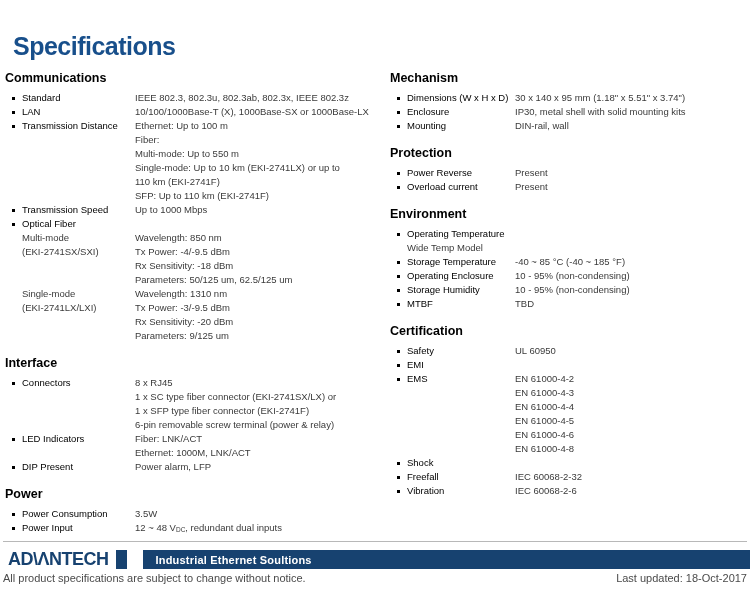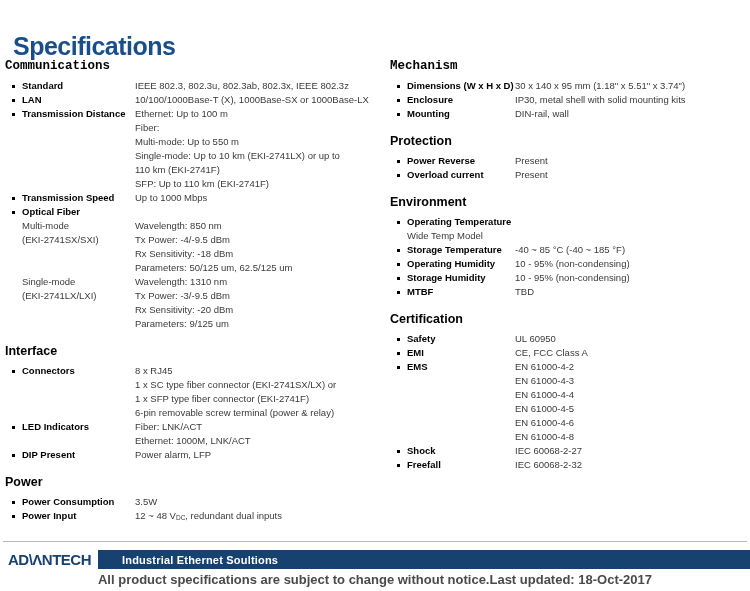--- a/index.html
+++ b/index.html
@@ -12,47 +12,47 @@
     font-size:25px;font-weight:700;letter-spacing:-0.5px;
     color:var(--title-blue,#184F8B);
   }
   .cols{position:absolute;left:5px;top:56px;right:0;display:flex;align-items:flex-start;}
   .col-left{width:385px;}
   .col-right{width:360px;}
   .section-title{
     font-size:12.5px;line-height:13px;font-weight:700;color:#000;
     margin:14px 0 6px 0;white-space:nowrap;
   }
-  .col .section-title:first-child{margin-top:4px;font-family:Liberation Mono, monospace;}
+  .col .section-title:first-child{margin-top:16px;}
   .row{display:grid;position:relative;}
   .col-left .row{grid-template-columns:130px 1fr;}
   .col-right .row{grid-template-columns:125px 1fr;}
   .lcell{position:relative;padding-left:17px;white-space:nowrap;}
   .vcell{white-space:nowrap;}
-  .lbl{font-weight:700;color:#000;font-size:9.5px;line-height:14px;}
+  .lbl{font-weight:400;color:#000;font-size:9.5px;line-height:14px;}
   .lbl.plain{font-weight:400;color:var(--text-dark,#3a3a3a);}
   .val{color:var(--text-dark,#3a3a3a);font-size:9.5px;line-height:14px;}
   .bullet{position:absolute;left:7px;top:5.5px;width:3px;height:3px;background:#000;}
   .subscr{font-size:6.5px;vertical-align:-1px;}
   .footer-sep{position:absolute;left:3px;right:3px;top:541px;border-top:1px solid #b8b8b8;height:0;}
   .brandbar{position:absolute;left:8px;right:0;top:550px;height:19px;display:flex;align-items:stretch;}
   .logo{
-    color:var(--brand-navy,#174270);font-weight:700;font-size:15px;line-height:19px;
+    color:var(--brand-navy,#174270);font-weight:700;font-size:18px;line-height:19px;
     letter-spacing:-0.5px;white-space:nowrap;
   }
   .banner-notch{width:11px;background:var(--brand-navy,#174270);margin-left:7px;}
   .banner{
-    flex:1;background:var(--brand-navy,#174270);margin-left:0;
+    flex:1;background:var(--brand-navy,#174270);margin-left:16px;
     display:flex;align-items:center;padding-left:13px;
     color:#fff;font-weight:700;font-size:11px;letter-spacing:0.2px;white-space:nowrap;
   }
   .legal{
     position:absolute;left:3px;right:3px;top:572px;
-    display:flex;justify-content:center;
-    font-size:13px;color:#4a4a4a;font-weight:bold;
+    display:flex;justify-content:space-between;
+    font-size:11px;color:#4a4a4a;
   }
 </style>
 </head>
 <body>
 
 <div class="page">
   <h1 class="page-title">Specifications</h1>
 
   <div class="cols">
     <div class="col col-left">
@@ -242,21 +242,21 @@
             <span class="bullet"></span>
             <div class="lbl">Storage Temperature</div>
           </div>
           <div class="vcell">
             <div class="val">-40 ~ 85 °C (-40 ~ 185 °F)</div>
           </div>
         </div>
         <div class="row">
           <div class="lcell">
             <span class="bullet"></span>
-            <div class="lbl">Operating Humidity</div>
+            <div class="lbl">Operating Enclosure</div>
           </div>
           <div class="vcell">
             <div class="val">10 - 95% (non-condensing)</div>
           </div>
         </div>
         <div class="row">
           <div class="lcell">
             <span class="bullet"></span>
             <div class="lbl">Storage Humidity</div>
           </div>
@@ -280,23 +280,20 @@
             <div class="lbl">Safety</div>
           </div>
           <div class="vcell">
             <div class="val">UL 60950</div>
           </div>
         </div>
         <div class="row">
           <div class="lcell">
             <span class="bullet"></span>
             <div class="lbl">EMI</div>
-          </div>
-          <div class="vcell">
-            <div class="val">CE, FCC Class A</div>
           </div>
         </div>
         <div class="row">
           <div class="lcell">
             <span class="bullet"></span>
             <div class="lbl">EMS</div>
           </div>
           <div class="vcell">
             <div class="val">EN 61000-4-2</div>
             <div class="val">EN 61000-4-3</div>
@@ -304,31 +301,37 @@
             <div class="val">EN 61000-4-5</div>
             <div class="val">EN 61000-4-6</div>
             <div class="val">EN 61000-4-8</div>
           </div>
         </div>
         <div class="row">
           <div class="lcell">
             <span class="bullet"></span>
             <div class="lbl">Shock</div>
           </div>
-          <div class="vcell">
-            <div class="val">IEC 60068-2-27</div>
-          </div>
         </div>
         <div class="row">
           <div class="lcell">
             <span class="bullet"></span>
             <div class="lbl">Freefall</div>
           </div>
           <div class="vcell">
             <div class="val">IEC 60068-2-32</div>
+          </div>
+        </div>
+        <div class="row">
+          <div class="lcell">
+            <span class="bullet"></span>
+            <div class="lbl">Vibration</div>
+          </div>
+          <div class="vcell">
+            <div class="val">IEC 60068-2-6</div>
           </div>
         </div>
       </div>
   </div>
 
   <div class="footer-sep"></div>
 
   <div class="brandbar">
     <span class="logo">AD\ΛNTECH</span>
     <span class="banner-notch"></span>

